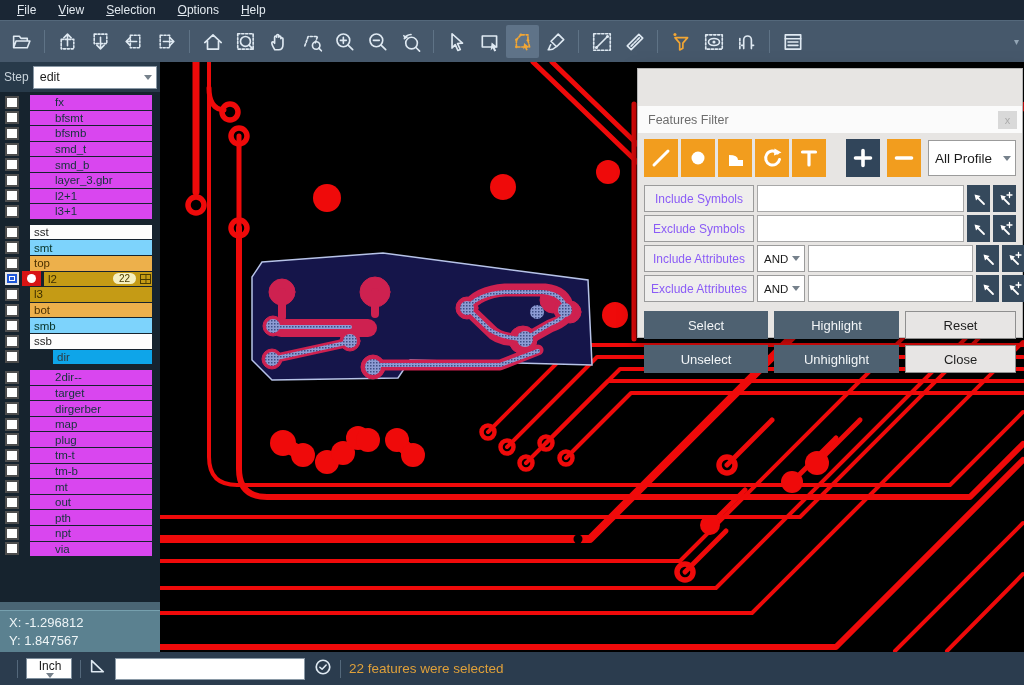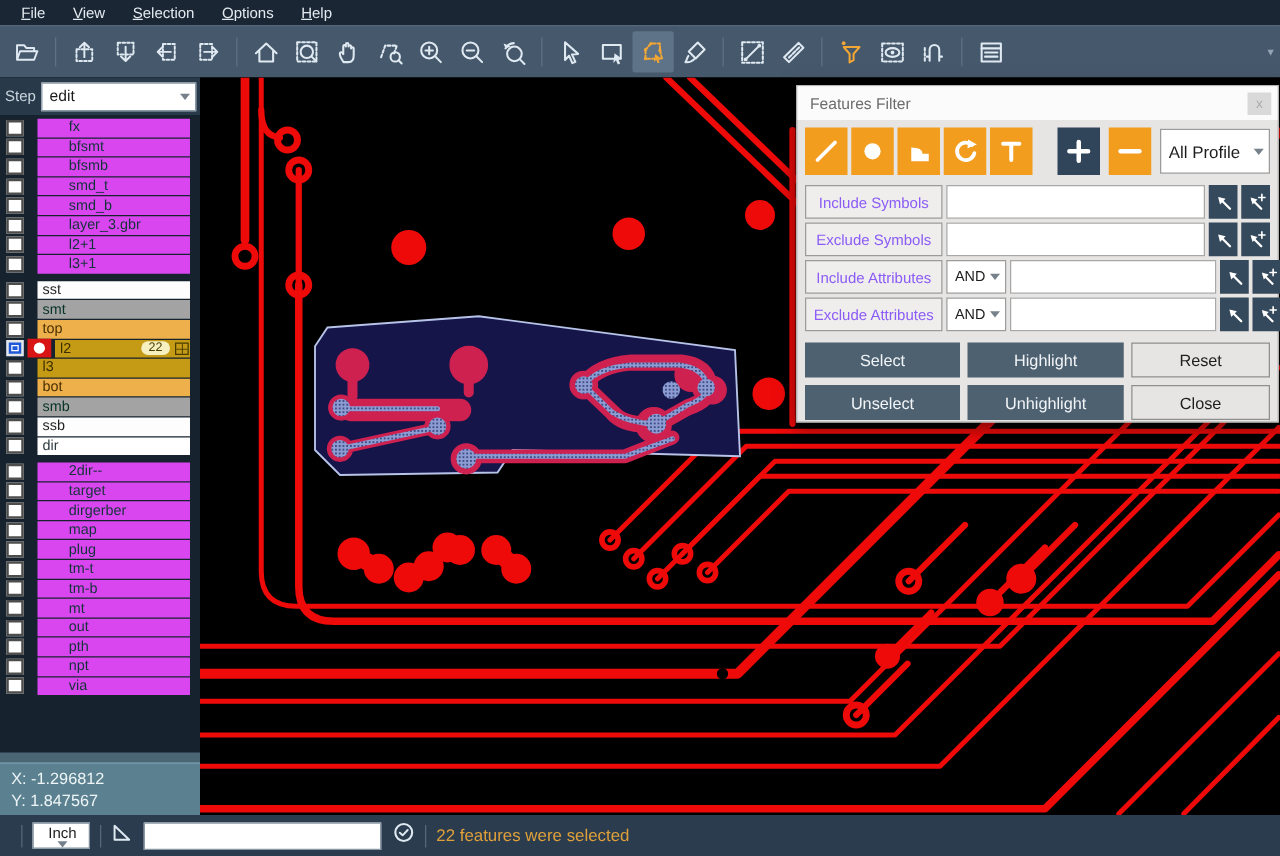--- a/index.html
+++ b/index.html
@@ -37,38 +37,38 @@
   .lrow { height:14.6px; margin-bottom:1px; display:flex; align-items:center; padding-left:5px; }
   .cb { width:14px; height:13px; flex:0 0 14px; background:#fff; border:2px solid #4d4d4d; margin-right:11px; position:relative; }
   .cb.checked { background:#1f58d8; border-color:#e6e6e6; }
   .cb.checked::after { content:""; position:absolute; left:2px; top:2px; right:2px; bottom:2px; border:1.5px solid #fff; }
   .act { width:19px; height:15px; flex:0 0 19px; background:#d81414; margin-right:3px; position:relative; }
   .act::after { content:""; position:absolute; left:5px; top:3px; width:9px; height:9px; border-radius:50%; background:#fff; }
   .lrow.active .cb { margin-right:3px; }
   .cell { flex:1; height:100%; display:flex; align-items:center; padding-left:4px; margin-right:8px; font-size:11.5px; }
   .c-cyan { background:#d946ef; color:#14333a;padding-left:25px; }
   .c-white { background:#fdfdfd; color:#1f1f1f; }
-  .c-green { background:#a3a3a3; color:#073328; }
+  .c-green { background:#7dd3fc; color:#073328; }
   .c-amber { background:#edb04b; color:#4a3000; }
   .c-gold { background:#c59b15; color:#3c2e00; }
-  .c-gray { background:#ffffff; color:#2e3a40; }
+  .c-gray { background:#0ea5e9; color:#2e3a40;margin-left:23px; }
   .badge { margin-left:auto; background:#f6f0c0; color:#4a3b00; font-size:10px; line-height:11px; height:11px; padding:0 6px; border-radius:8px; }
   .gridico { width:11px; height:10px; margin-left:4px; margin-right:1px; border:1px solid #4a3c00;
     background-image:linear-gradient(#4a3c00 1px, transparent 1px), linear-gradient(90deg,#4a3c00 1px, transparent 1px);
     background-size:5.5px 5px; background-position:-1px -1px; }
 
   #side-bottom { flex:1; background:#4a6574; display:flex; flex-direction:column; justify-content:flex-end;margin-top:40px; }
   #coords { height:42px; background:#5b8190; border-top:1px solid #76a0ae; padding:3px 0 0 9px; color:#eef5f7; font-size:13px; line-height:18px; }
 
   
   #canvas-wrap { flex:1; position:relative; background:#000; overflow:hidden; }
 
   
   #filter-dialog { position:absolute; left:637px; top:68px; width:386px; height:270px; background:#e7e5e3; border:1px solid #b5b5b5; box-shadow:0 4px 14px rgba(0,0,0,.5); z-index:10; }
-  .dtitle { height:27px; background:#fbfbfb; display:flex; align-items:center; padding:0 5px 0 10px; font-size:12.5px; color:#6d6d6d; }
+  .dtitle { height:27px; background:#fbfbfb; display:flex; align-items:center; padding:0 5px 0 10px; font-size:12.5px; color:#6d6d6d;margin-top:37px; }
   .dclose { margin-left:auto; width:19px; height:18px; background:#d9d9d9; color:#ababab; font-size:11px; display:flex; align-items:center; justify-content:center; }
   .dbody { padding:6px 6px 0; }
   .toolsrow { display:flex; align-items:center; height:38px; }
   .obtn { width:34px; height:38px; background:#f29d1e; margin-right:3px; display:flex; align-items:center; justify-content:center; }
   .obtn svg { stroke:#fff; fill:none; stroke-width:3; stroke-linecap:round; }
   .obtn.dark { background:#31455a; margin-left:17px; }
   .obtn.minus { margin-left:4px; }
   #profile-select { margin-left:auto; width:88px; height:36px; font-size:13.5px; border-color:#9b9b9b; }
   .frow { display:flex; margin-top:3px; height:27px; }
   .frow.first { margin-top:8px; }

